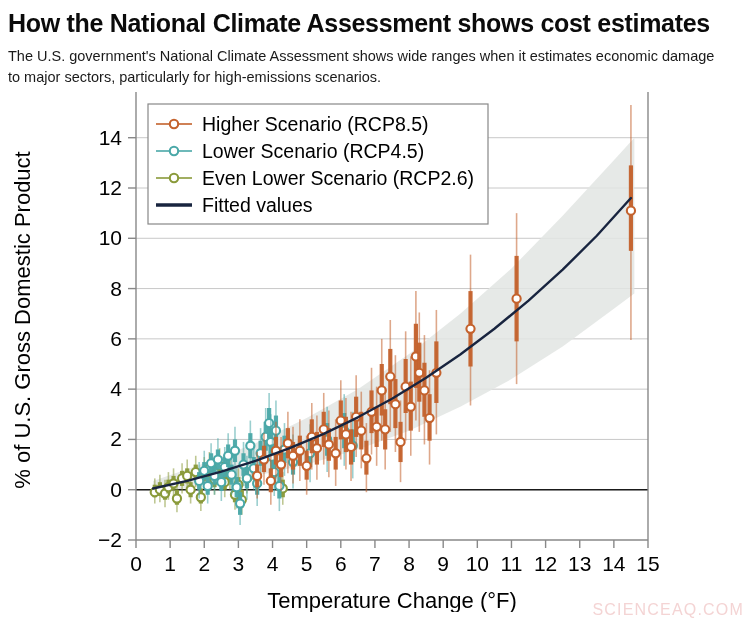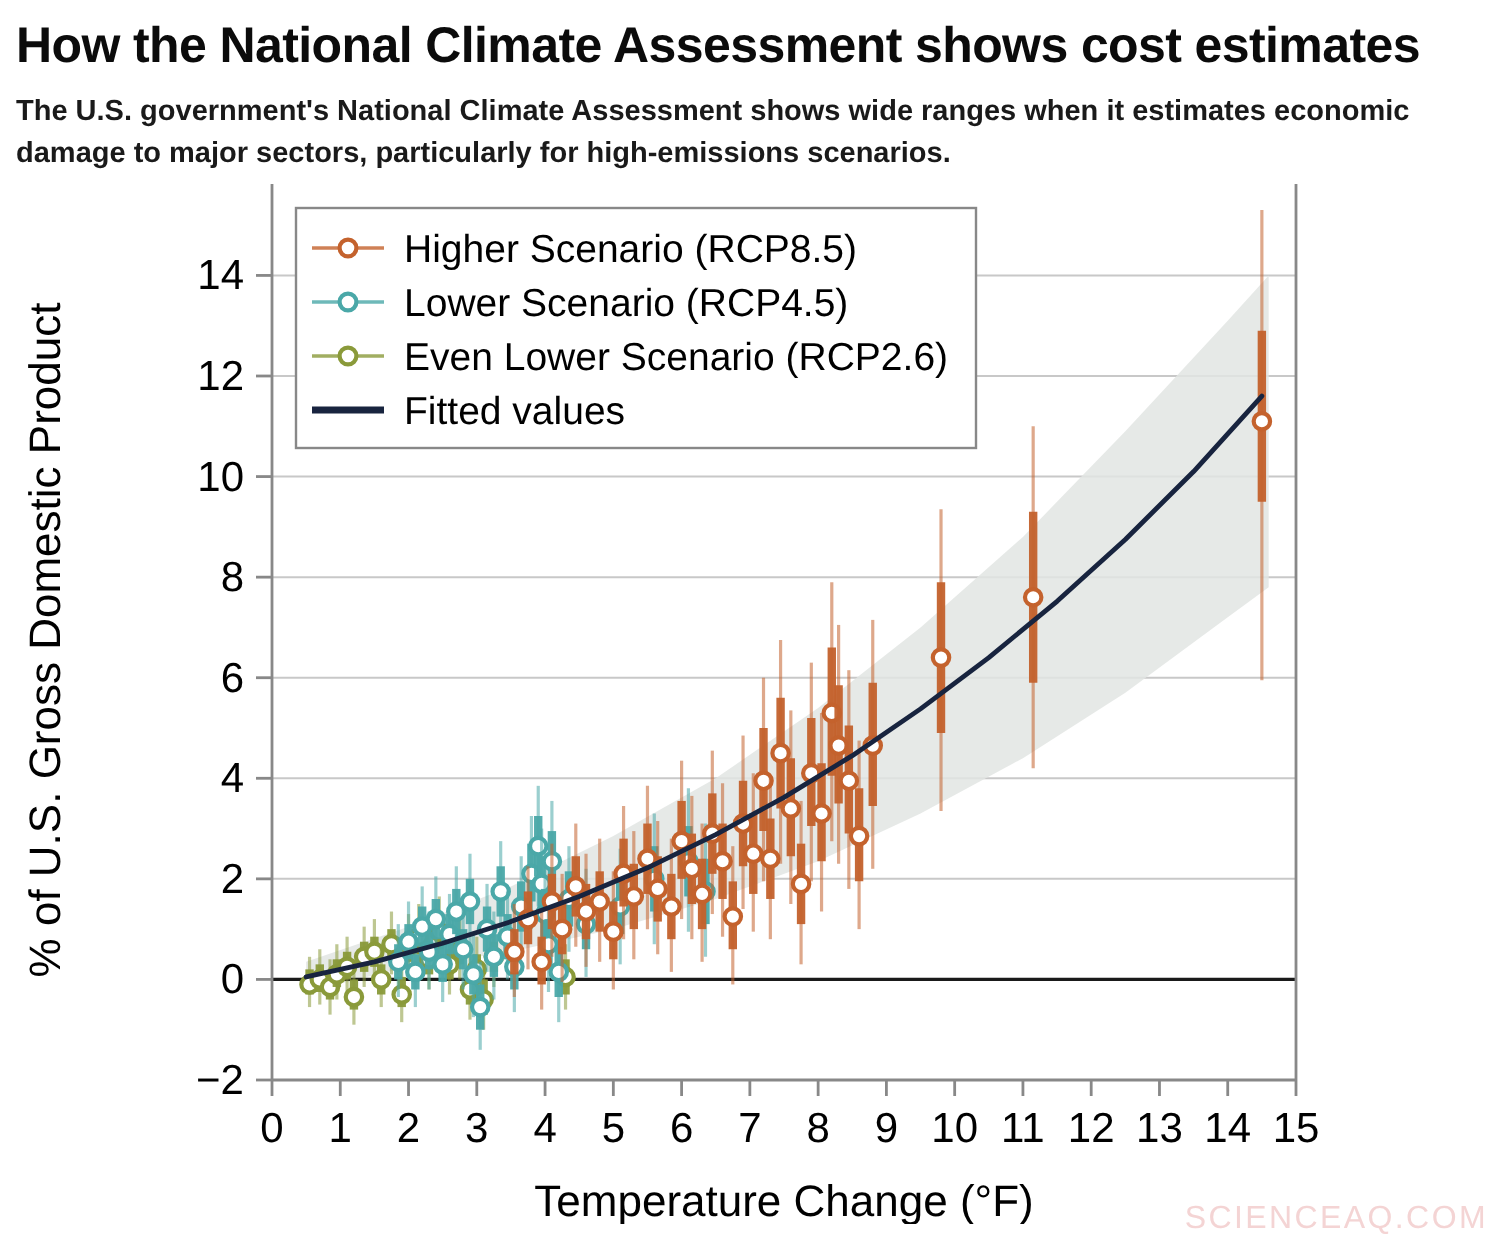--- a/index.html
+++ b/index.html
@@ -38,21 +38,21 @@
     letter-spacing: -0.3px;
     color: #0b0b0b;
     line-height: 26px;
   }
   .subtitle {
     position: absolute;
     left: 8px;
     top: 46px;
     width: 710px;
     font-size: 14.5px;
-    font-weight: bold;
+    font-weight: normal;
     color: #1a1a1a;
     line-height: 21px;
   }
   .chart-wrap {
     position: absolute;
     left: 0;
     top: 92px;
     width: 754px;
     height: 520px;
   }

